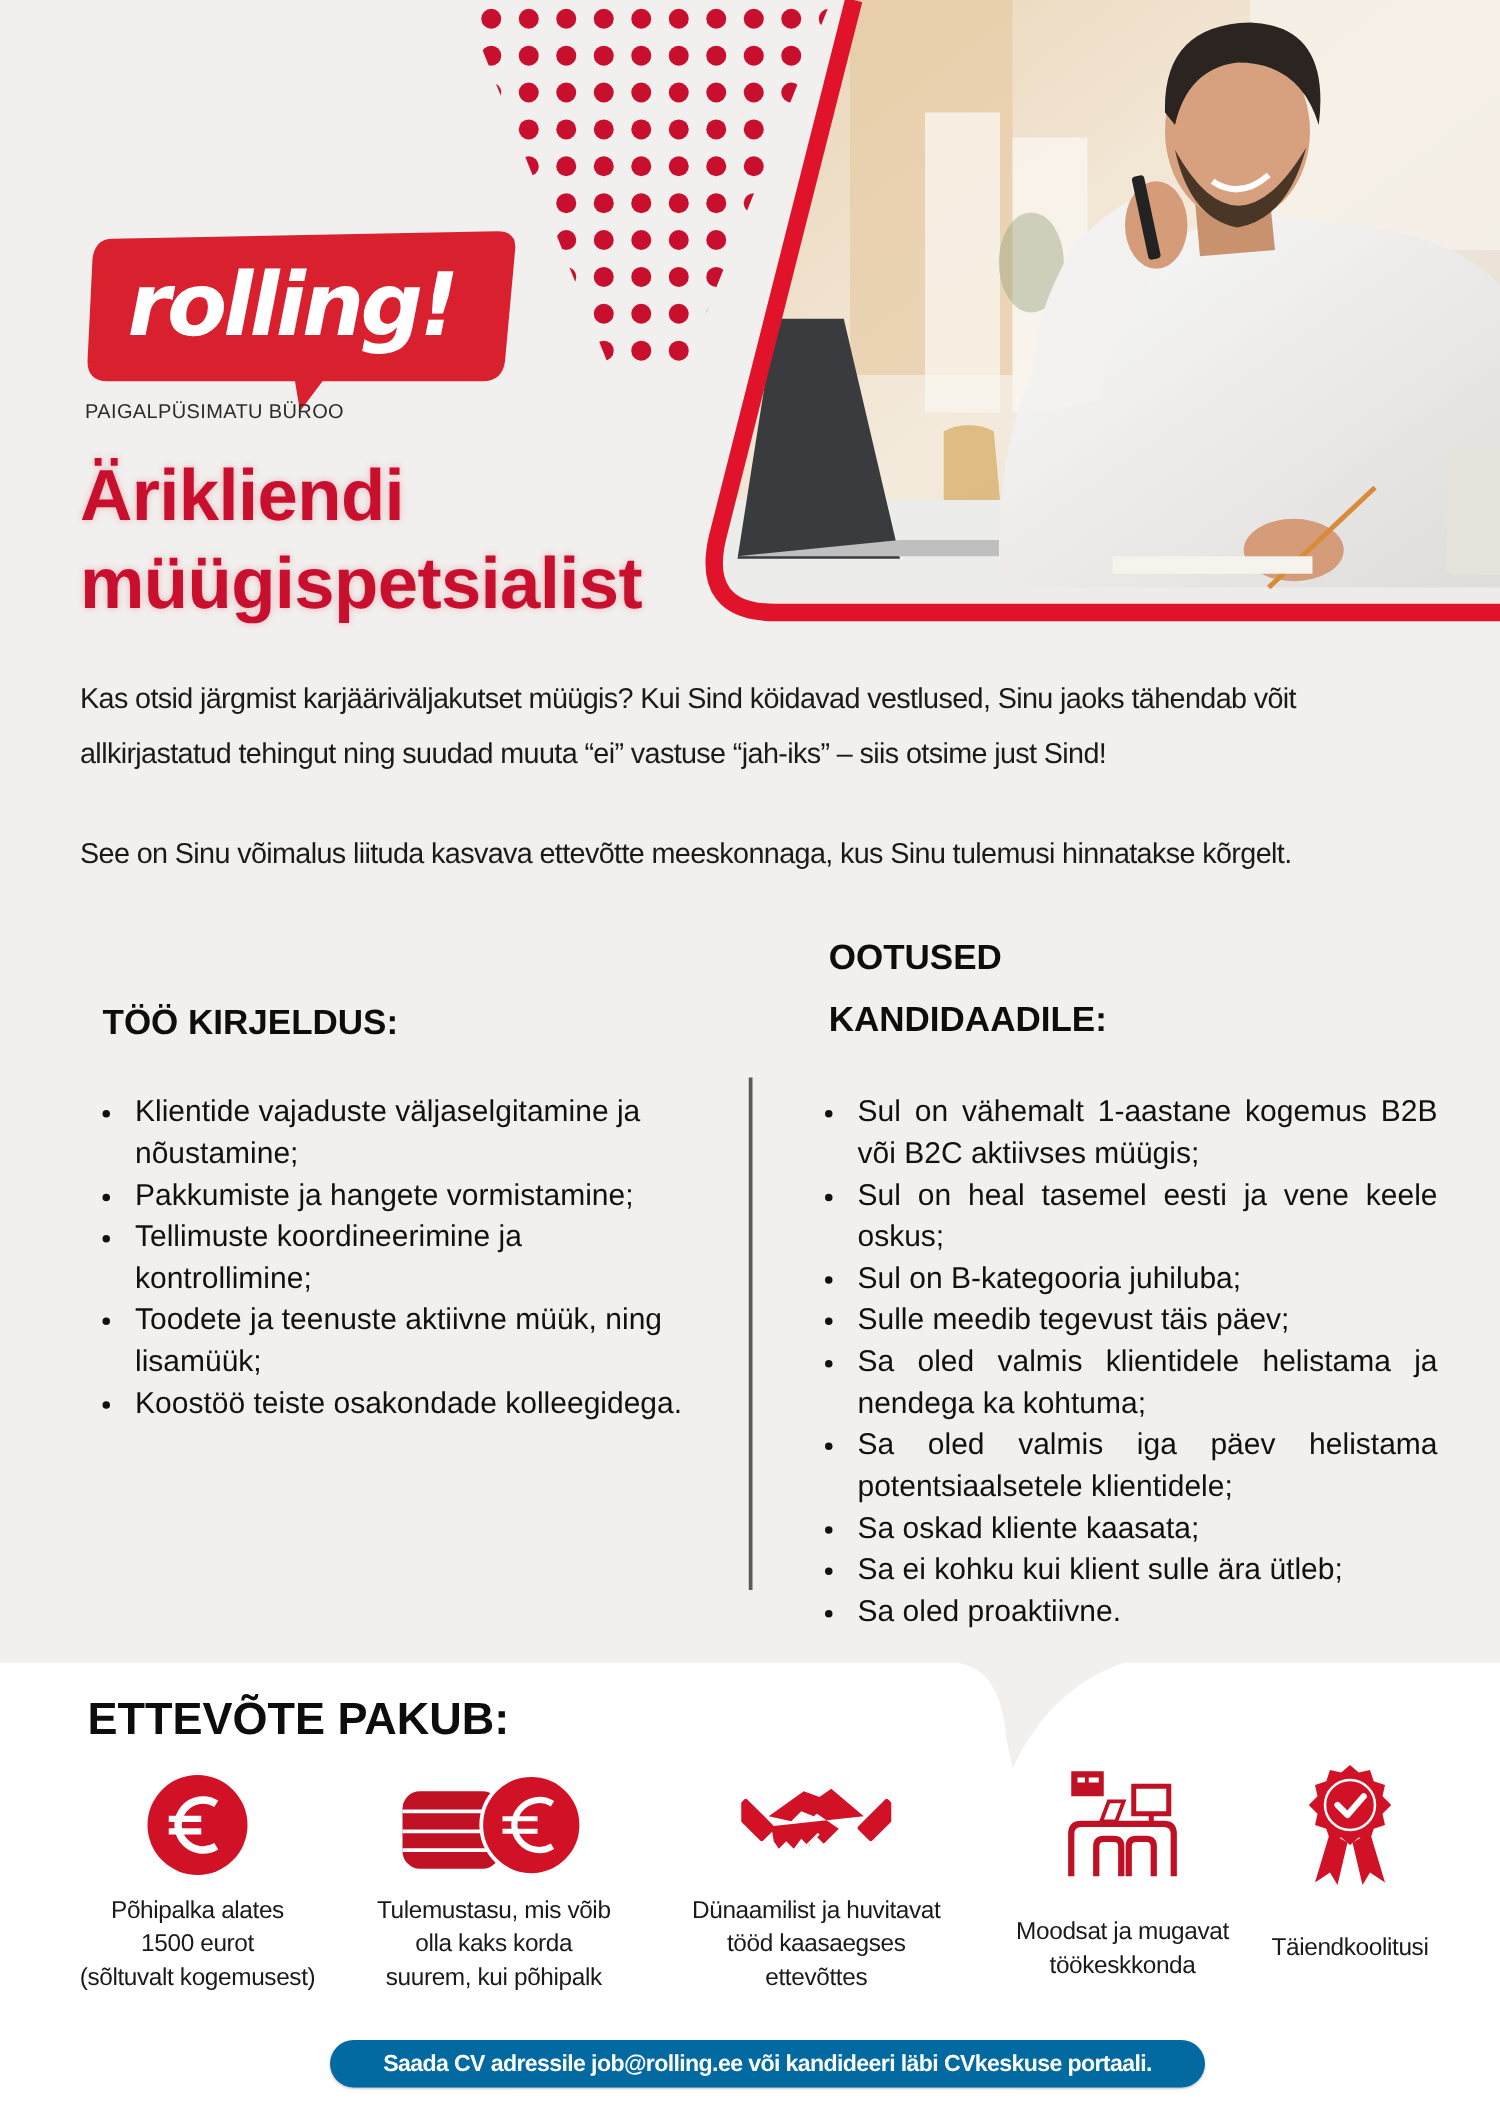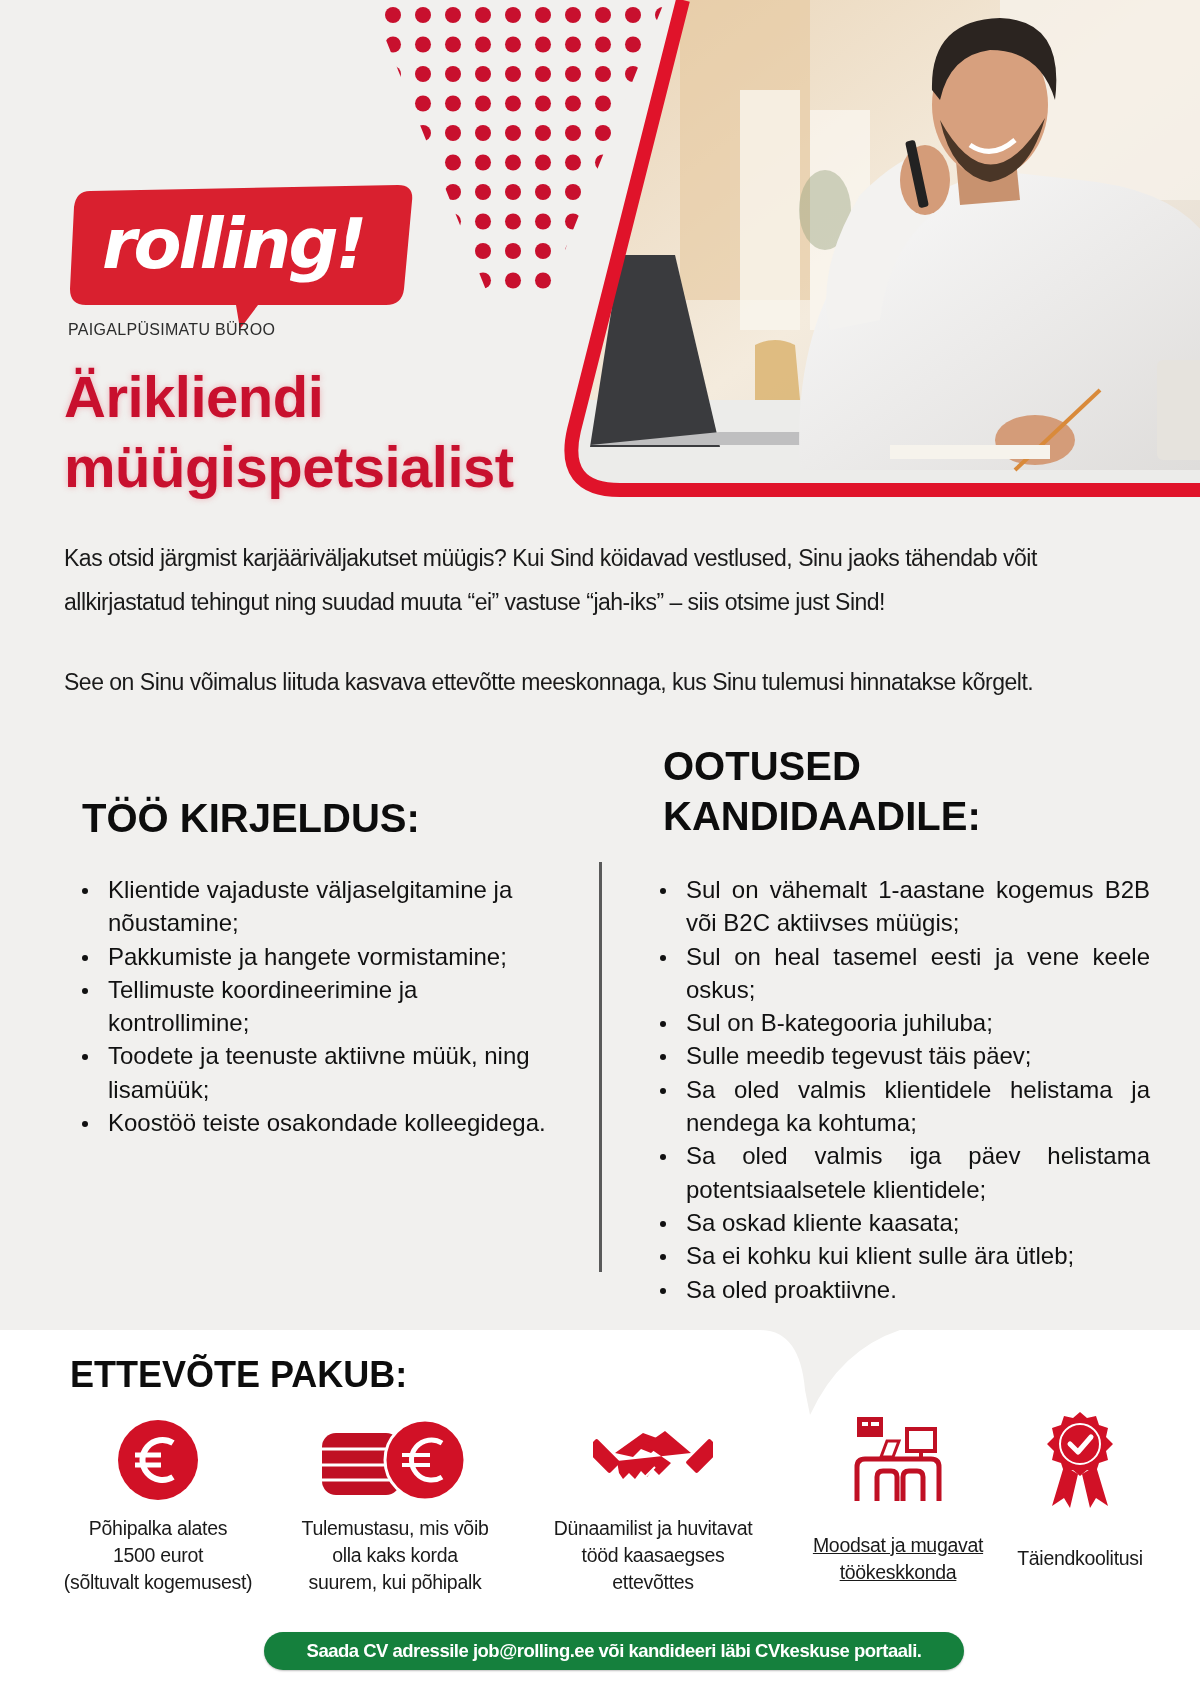--- a/index.html
+++ b/index.html
@@ -52,21 +52,21 @@
   .intro {
     position: absolute; left: 64px; top: 536px; width: 1080px;
     font-size: 23px; line-height: 44px; color: #1a1a1a;
     letter-spacing: -0.5px;
   }
   .intro p + p { margin-top: 36px; }
 
   
   .col-heading {
     position: absolute;
-    font-weight: bold; font-size: 40px; line-height: 50px; color: #0d0d0d;
+    font-weight: bold; font-size: 28px; line-height: 50px; color: #0d0d0d;
     letter-spacing: 0px;
   }
   .h-left { left: 82px; top: 793px; }
   .h-right { left: 663px; top: 741px; }
 
   .divider {
     position: absolute; left: 599px; top: 862px; width: 3px; height: 410px;
     background: #5a5a5a;
   }
 
@@ -95,27 +95,27 @@
     position: absolute; top: 1405px; width: 240px; text-align: center;
   }
   .benefit .icon-wrap {
     height: 110px; display:flex; align-items:center; justify-content:center;
   }
   .benefit .label {
     font-size: 19.5px; line-height: 27px; color: #1a1a1a; letter-spacing: -0.3px;
   }
   .b1 { left: 38px; } .b2 { left: 275px; } .b3 { left: 533px; }
   .b4 { left: 778px; } .b5 { left: 960px; }
-  .b4 .label { margin-top: 17px; text-decoration: underline; }
+  .b4 .label { margin-top: 17px; }
   .b5 .label { margin-top: 30px; }
 
   
   .cta {
     position: absolute; left: 264px; top: 1632px; width: 700px; height: 38px;
-    background: #15803d; border-radius: 19px;
+    background: #0369a1; border-radius: 19px;
     color: #fff; font-weight: bold; font-size: 18.5px; line-height: 38px;
     text-align: center; letter-spacing: -0.5px;
     box-shadow: 0 1px 2px rgba(0,0,0,0.25);
   }
 </style>
 </head>
 <body>
 
 <div class="dots">
   <svg width="360" height="300" viewBox="0 0 360 300">

